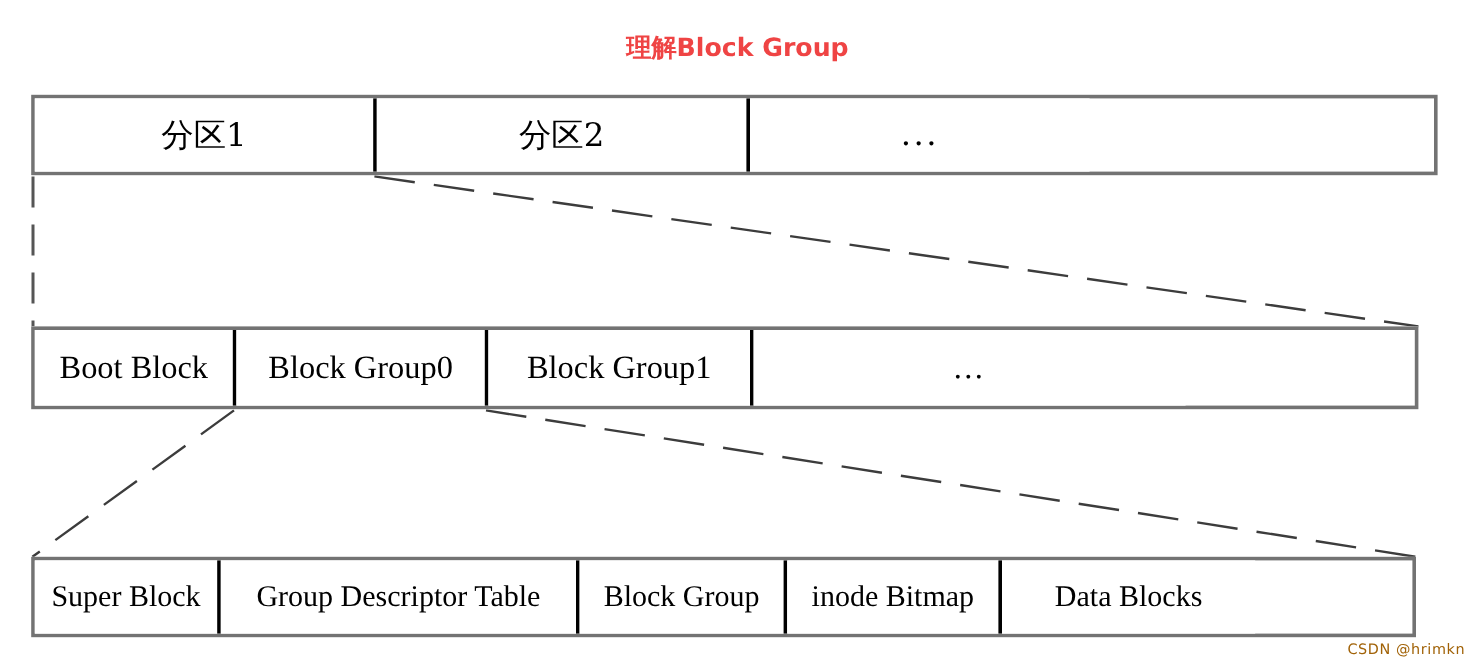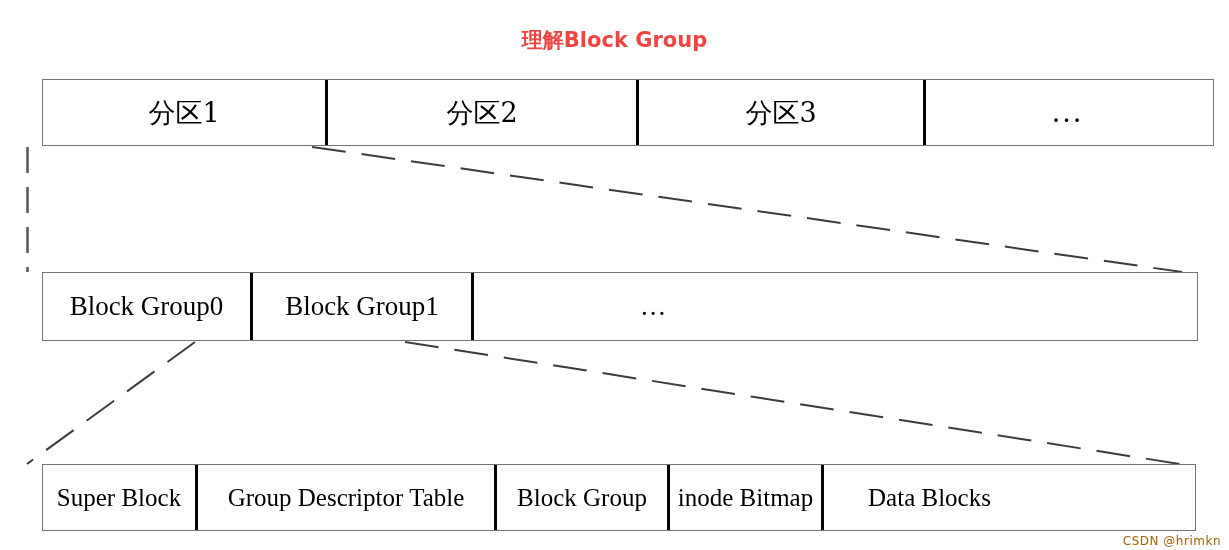--- a/index.html
+++ b/index.html
@@ -28,23 +28,22 @@
     font-size: 21px;
     letter-spacing: 0px;
     color: #ef4444;
   }
 
   
   .strip {
     position: absolute;
     display: flex;
     box-sizing: border-box;
-    border: 1px solid #737373;
+    border: 3px solid #737373;
     background: #ffffff;
-    margin-left: 16px;
   }
   .cell {
     box-sizing: border-box;
     display: flex;
     align-items: center;
     justify-content: center;
     border-right: 3px solid #000000;
     background: #ffffff;
     overflow: hidden;
     white-space: nowrap;
@@ -132,29 +131,29 @@
   <line x1="405" y1="342" x2="1180" y2="464" stroke="#3c3c3c" stroke-width="2" stroke-dasharray="34 16"></line>
 </svg>
 
 <div class="strip" id="row-partitions">
   <div class="cell" style="width:285px">
       <span>分区1</span>
     </div>
   <div class="cell" style="width:311px">
       <span>分区2</span>
     </div>
-  <div class="cell" style="width:287px">
-      <span>分区3</span>
-    </div>
   <div class="cell ellipsis-cell" style="width:283px">
       <span>...</span>
     </div>
 </div>
 
 <div class="strip" id="row-blockgroups">
+  <div class="cell" style="width:168px">
+      <span>Boot Block</span>
+    </div>
   <div class="cell" style="width:210px">
       <span>Block Group0</span>
     </div>
   <div class="cell" style="width:221px">
       <span>Block Group1</span>
     </div>
   <div class="cell ellipsis-cell" style="width:360px">
       <span>...</span>
     </div>
 </div>
@@ -162,21 +161,21 @@
 <div class="strip" id="row-groupdetail">
   <div class="cell" style="width:155px">
       <span>Super Block</span>
     </div>
   <div class="cell" style="width:299px">
       <span>Group Descriptor Table</span>
     </div>
   <div class="cell" style="width:173px">
       <span>Block Group</span>
     </div>
-  <div class="cell" style="width:154px">
+  <div class="cell" style="width:179px">
       <span>inode Bitmap</span>
     </div>
   <div class="cell" style="width:211px">
       <span>Data Blocks</span>
     </div>
 </div>
 
 <div id="watermark">CSDN @hrimkn</div>
 
 </body></html>

